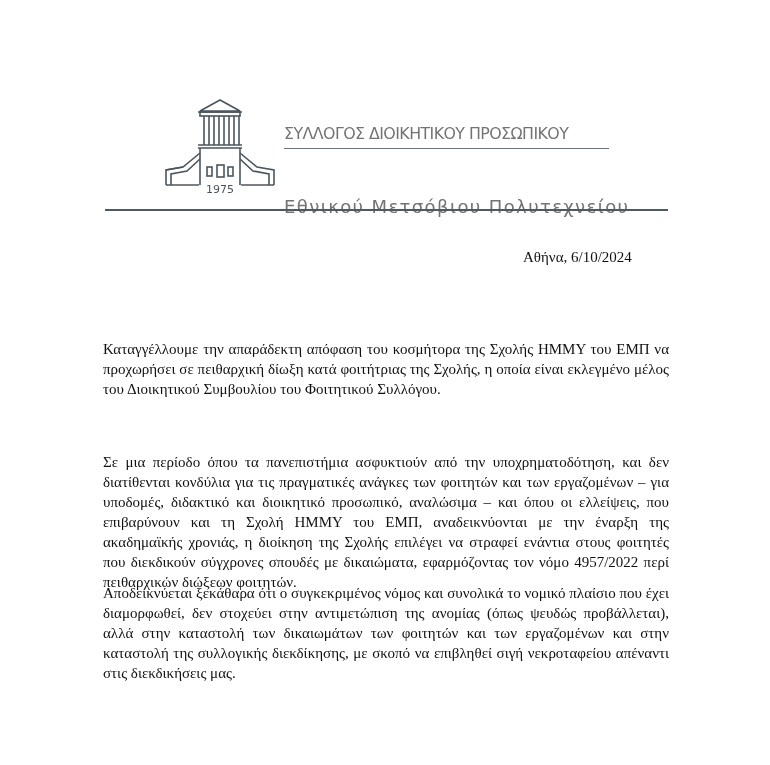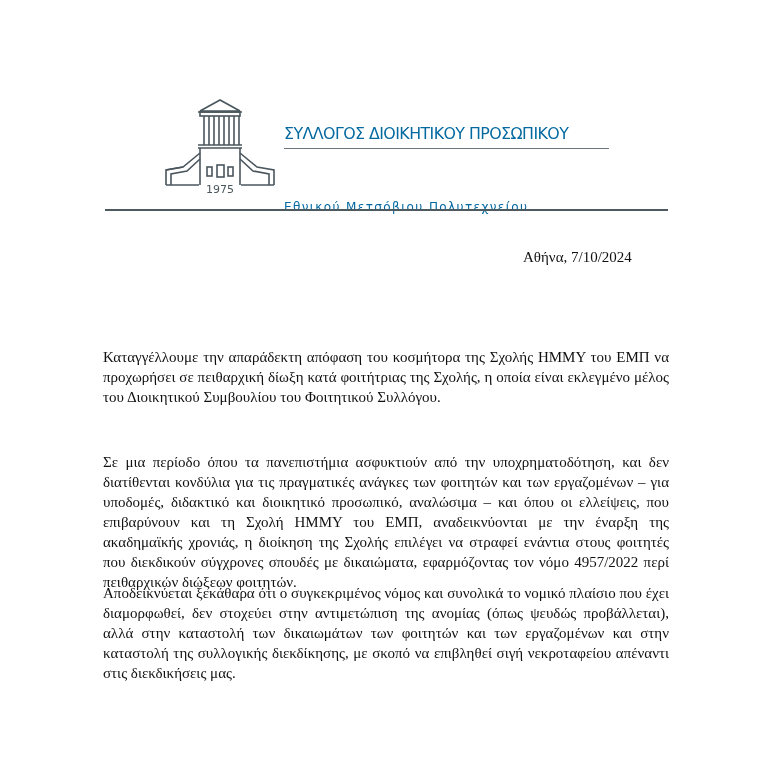--- a/index.html
+++ b/index.html
@@ -27,40 +27,40 @@
       left: 163px;
       top: 97px;
       width: 115px;
       height: 100px;
     }
     .org-name-wrap {
       position: absolute;
       left: 284px;
       top: 124px;
       width: 326px;
-      color: #0369a1;
+      color: #737373;
       font-family: "DejaVu Sans", "Liberation Sans", sans-serif;
     }
     .org-name-line1 {
       font-size: 16.5px;
       letter-spacing: -0.6px;
       line-height: 20px;
       white-space: nowrap;
       transform: scaleX(0.96);
       transform-origin: left center;
     }
     .org-divider {
       height: 0;
       border-top: 1.5px solid #6a757c;
       margin-top: 4px;
       margin-bottom: 3px;
       width: 325px;
     }
     .org-name-line2 {
-      font-size: 12px;
+      font-size: 18px;
       letter-spacing: 1.4px;
       line-height: 20px;
       white-space: nowrap;
       margin-top: 48px;
     }
     .header-rule {
       position: absolute;
       left: 105px;
       top: 209px;
       width: 563px;
@@ -77,21 +77,21 @@
     }
     .body-text {
       position: absolute;
       left: 103px;
       width: 566px;
       font-size: 15px;
       line-height: 20px;
       text-align: justify;
       margin: 0;
     }
-    .para-1 { top: 347px; }
+    .para-1 { top: 339px; }
     .para-2 { top: 436px; margin-top: 16px; }
     .para-3 { top: 583px; }
   </style>
 </head>
 <body>
 
 <div class="letterhead">
   <svg class="logo-emblem" viewBox="0 0 115 100" xmlns="http://www.w3.org/2000/svg" fill="none" stroke="#4a565d" stroke-width="1.6">
 
     <polygon points="57,3 37,14 77,14"></polygon>
@@ -131,17 +131,17 @@
 
   <div class="org-name-wrap">
     <div class="org-name-line1">ΣΥΛΛΟΓΟΣ ΔΙΟΙΚΗΤΙΚΟΥ ΠΡΟΣΩΠΙΚΟΥ</div>
     <div class="org-divider"></div>
     <div class="org-name-line2">Εθνικού Μετσόβιου Πολυτεχνείου</div>
   </div>
 
   <div class="header-rule"></div>
 </div>
 
-<div class="date-line">Αθήνα, 7/10/2024</div>
+<div class="date-line">Αθήνα, 6/10/2024</div>
 
 <p class="body-text para-1">Καταγγέλλουμε την απαράδεκτη απόφαση του κοσμήτορα της Σχολής ΗΜΜΥ του ΕΜΠ να προχωρήσει σε πειθαρχική δίωξη κατά φοιτήτριας της Σχολής, η οποία είναι εκλεγμένο μέλος του Διοικητικού Συμβουλίου του Φοιτητικού Συλλόγου.</p>
 <p class="body-text para-2">Σε μια περίοδο όπου τα πανεπιστήμια ασφυκτιούν από την υποχρηματοδότηση, και δεν διατίθενται κονδύλια για τις πραγματικές ανάγκες των φοιτητών και των εργαζομένων – για υποδομές, διδακτικό και διοικητικό προσωπικό, αναλώσιμα – και όπου οι ελλείψεις, που επιβαρύνουν και τη Σχολή ΗΜΜΥ του ΕΜΠ, αναδεικνύονται με την έναρξη της ακαδημαϊκής χρονιάς, η διοίκηση της Σχολής επιλέγει να στραφεί ενάντια στους φοιτητές που διεκδικούν σύγχρονες σπουδές με δικαιώματα, εφαρμόζοντας τον νόμο 4957/2022 περί πειθαρχικών διώξεων φοιτητών.</p>
 <p class="body-text para-3">Αποδεικνύεται ξεκάθαρα ότι ο συγκεκριμένος νόμος και συνολικά το νομικό πλαίσιο που έχει διαμορφωθεί, δεν στοχεύει στην αντιμετώπιση της ανομίας (όπως ψευδώς προβάλλεται), αλλά στην καταστολή των δικαιωμάτων των φοιτητών και των εργαζομένων και στην καταστολή της συλλογικής διεκδίκησης, με σκοπό να επιβληθεί σιγή νεκροταφείου απέναντι στις διεκδικήσεις μας.</p>
 
 </body></html>

